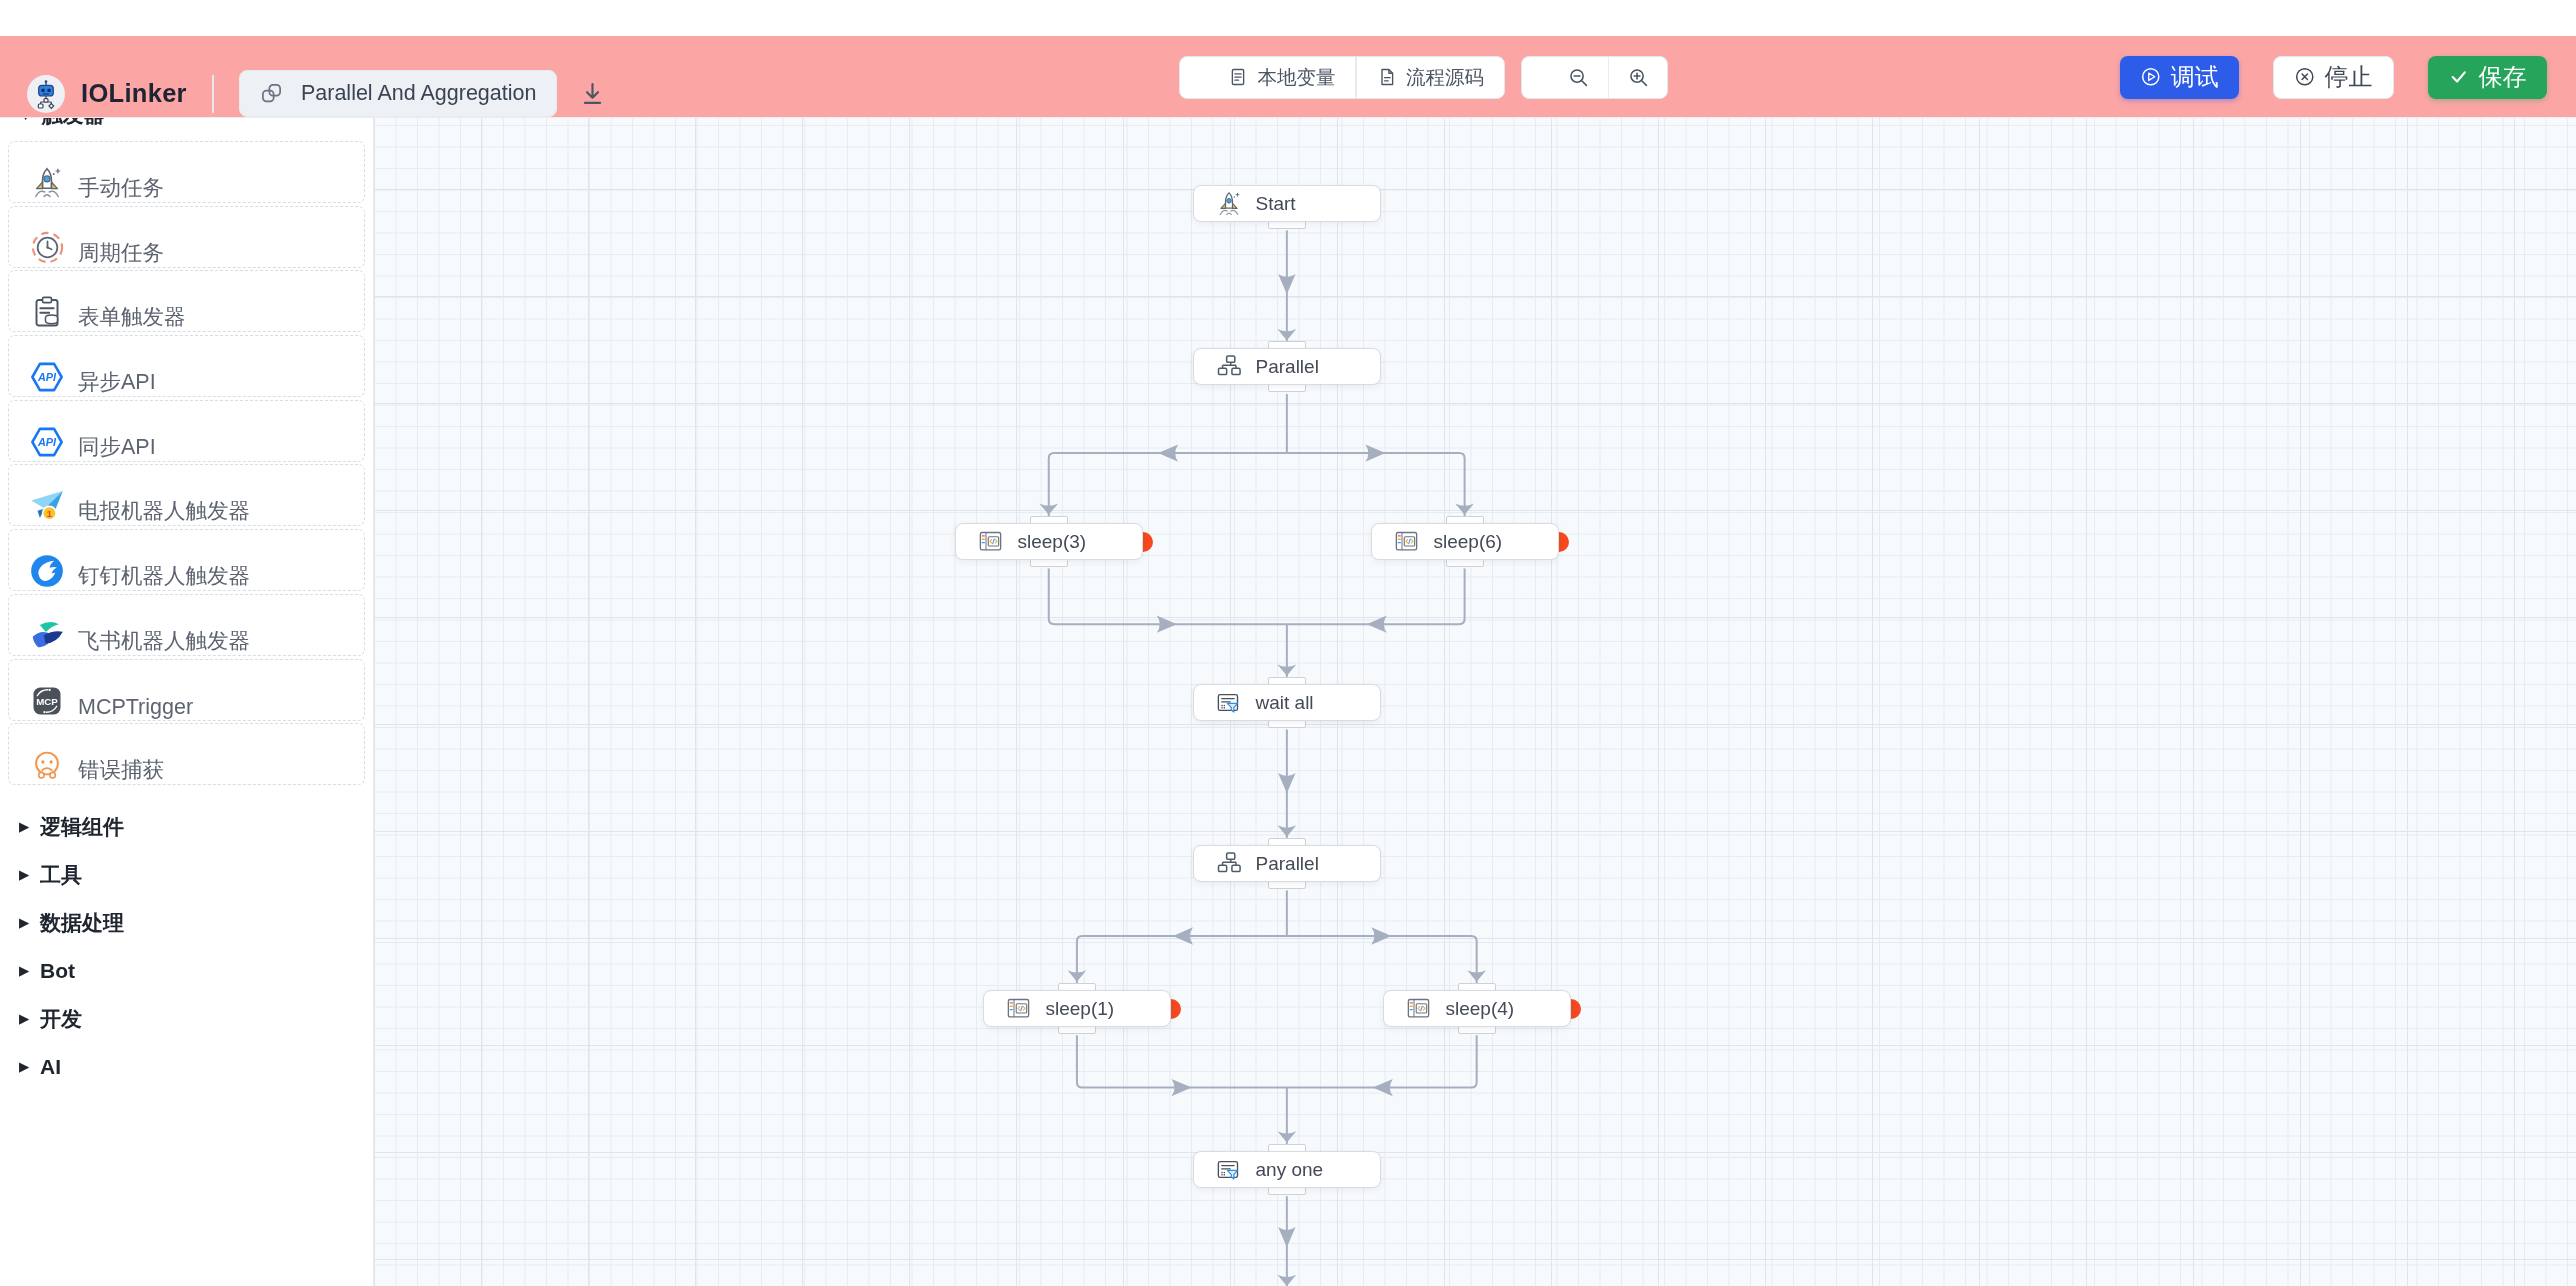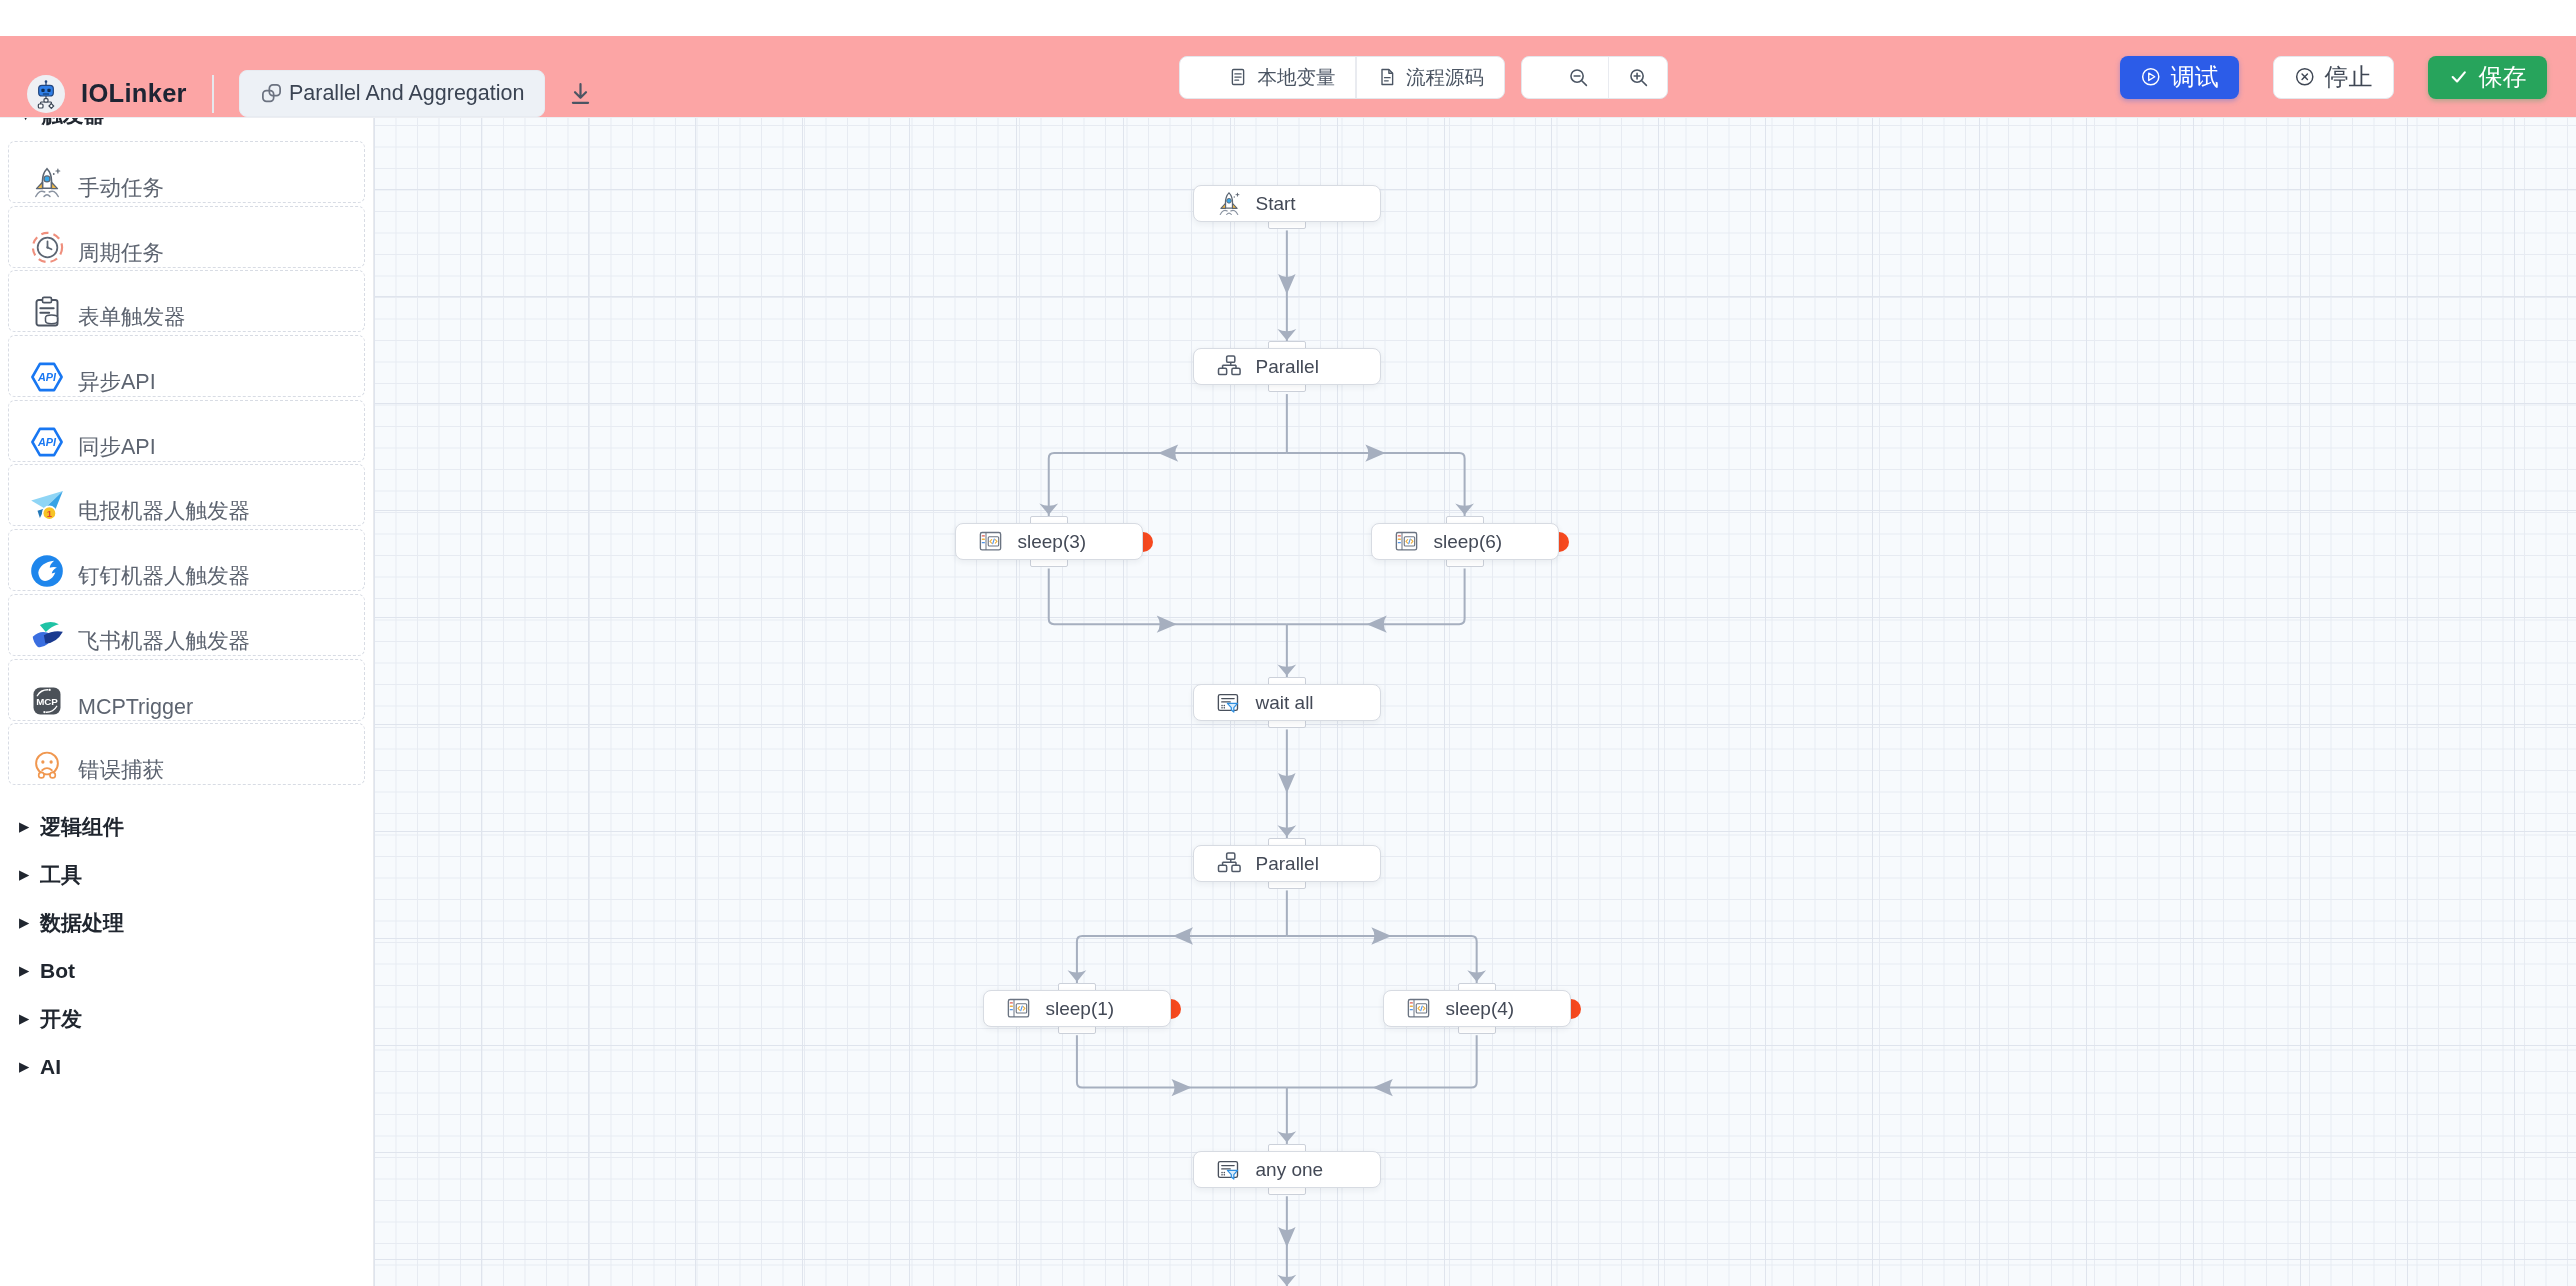--- a/index.html
+++ b/index.html
@@ -7,21 +7,21 @@
   body { font-family:"Liberation Sans","DejaVu Sans",sans-serif; background:#fff; color:#2b3240; }
   svg { display:block; }
 
   
   .header { position:absolute; left:0; top:0; width:2576px; height:82px; background:#fca5a5;
             border-bottom:1.3px solid #eceef2; display:flex; align-items:flex-end; z-index:10;margin-top:36px; }
   .h-left { display:flex; align-items:center; padding-left:27px; gap:16px; }
   .logo-circle { width:38px; height:38px; border-radius:50%; background:#eef0f4; display:flex; align-items:center; justify-content:center; }
   .brand { font-size:25.5px; font-weight:bold; color:#1d2433; letter-spacing:0.3px; }
   .vdiv { width:1.3px; height:38px; background:#e6e8ed; margin:0 9.4px; }
-  .wf-pill { display:flex; align-items:center; gap:6px; height:47px; padding:0 20px; background:#edf1f6;
+  .wf-pill { display:flex; align-items:center; gap:18px; height:47px; padding:0 20px; background:#edf1f6;
              border:1.3px solid #e7ebf1; border-radius:8px; font-size:21.5px; font-weight:500; color:#3a4352; cursor:pointer; }
   .icon-btn { background:none; border:none; padding:5.4px; cursor:pointer; display:flex; }
 
   .h-center { position:absolute; left:1179px; top:19.5px; display:flex; gap:16px; }
   .seg { display:flex; align-items:center; height:43px; background:#fff; border:1.3px solid #e4e7ec; border-radius:8px; overflow:hidden;padding-left:28px; }
   .seg button { display:flex; align-items:center; gap:9.4px; height:100%; padding:0 20px; font-size:19.5px; color:#4b5563;
                 background:none; border:none; cursor:pointer; font-family:inherit; }
   .seg .sep { width:1.3px; height:100%; background:#e9ebf0; }
 
   .h-right { position:absolute; right:29.5px; top:19.5px; display:flex; gap:34px; }

